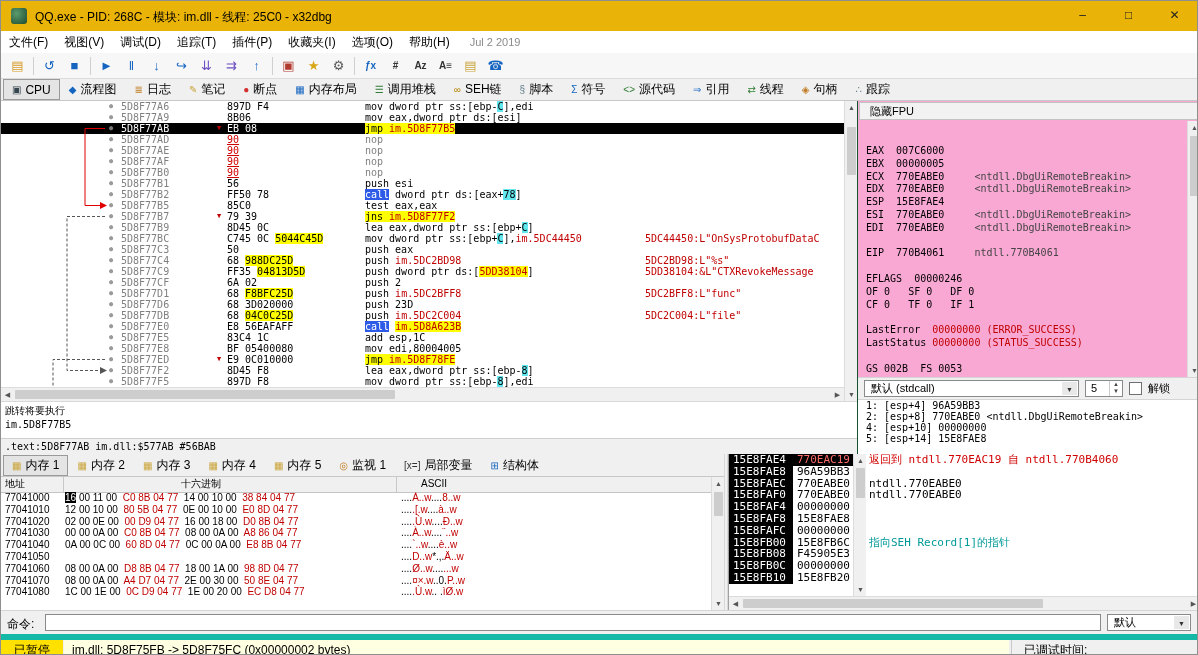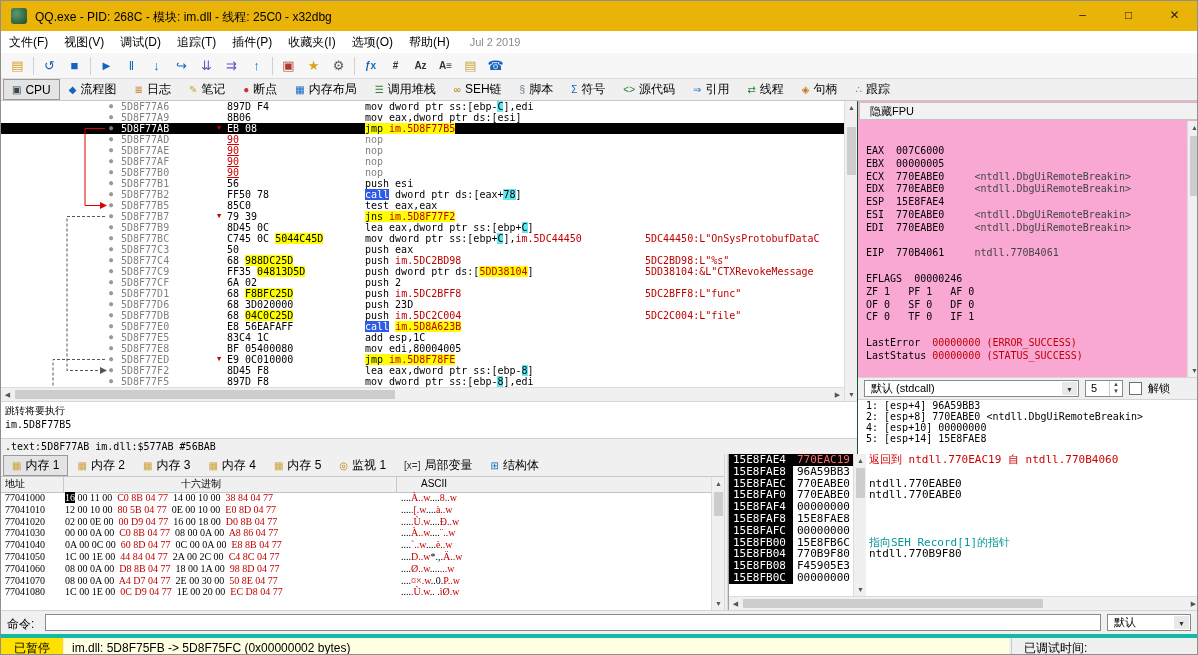--- a/index.html
+++ b/index.html
@@ -88,21 +88,21 @@
   .aline{height:11px;line-height:11px;font-family:"DejaVu Sans Mono",monospace;font-size:10px;white-space:pre;}
 
   
   #bottom{position:absolute;left:0;top:453px;width:100%;height:156px;}
   #bl-pane{position:absolute;left:0;top:0;width:727px;height:156px;}
   #bottom-tabs{position:absolute;left:0;top:0;width:100%;height:23px;background:#f0f0f0;border-bottom:1px solid #c8c8c8;display:flex;align-items:center;padding-left:2px;box-sizing:border-box;}
   #dump{position:absolute;left:0;top:23px;width:710px;height:133px;background:#fff;}
   #dump-header{position:absolute;left:0;top:0;width:100%;height:15px;background:#f0f0f0;border-bottom:1px solid #c4c4c4;font-size:10px;line-height:14px;}
   .dh-sep{position:absolute;top:0;width:1px;height:15px;background:#c8c8c8;}
   #dump-rows{position:absolute;left:0;top:15px;width:100%;height:118px;overflow:hidden;}
-  .mrow{position:relative;height:11.8px;line-height:11.8px;font-family:Liberation Serif, serif;font-size:10px;white-space:pre;}
+  .mrow{position:relative;height:11.8px;line-height:11.8px;font-family:Liberation Sans, sans-serif;font-size:10px;white-space:pre;}
   .m-addr{position:absolute;left:4px;color:#000;}
   .m-hex{position:absolute;left:64px;}
   .m-ascii{position:absolute;left:400px;}
   .mk{color:#000}.mr{color:#c00000}.msel{background:#000;color:#fff}
   #dump-vscroll{left:710px;top:23px;height:133px;}
   #splitter2{position:absolute;left:723px;top:0;width:4px;height:156px;background:#f0f0f0;border-left:1px solid #d8d8d8;border-right:1px solid #d8d8d8;box-sizing:border-box;}
 
   #stack-pane{position:absolute;left:727px;top:0;width:471px;height:156px;background:#fff;border-left:1px solid #a0a0a0;box-sizing:border-box;}
   #stack-rows{position:absolute;left:0;top:0;width:100%;height:142px;overflow:hidden;}
   .srow{position:relative;height:11.8px;line-height:11.8px;font-family:"DejaVu Sans Mono",monospace;font-size:11px;white-space:pre;}
@@ -114,21 +114,21 @@
   #stack-vstrip{left:124px;top:0;height:142px;}
   #stack-hscroll{left:0;top:142px;width:471px;}
 
   
   #cmdbar{position:absolute;left:0;top:609px;width:100%;height:24px;background:#f0f0f0;border-top:1px solid #d5d5d5;box-sizing:border-box;}
   #cmd-label{position:absolute;left:6px;top:5px;font-size:12px;}
   #cmd-input{position:absolute;left:44px;top:3px;width:1056px;height:17px;border:1px solid #8a8a8a;background:#fff;box-sizing:border-box;font-size:11px;font-family:"DejaVu Sans Mono",monospace;}
   #cmd-combo{position:absolute;right:6px;top:3px;width:84px;box-sizing:border-box;}
 
   
-  #statusbar{position:absolute;left:0;top:633px;width:100%;height:21px;background:#f0f0f0;border-top:4px solid #14b8a6;box-sizing:border-box;font-size:12px;}
+  #statusbar{position:absolute;left:0;top:633px;width:100%;height:21px;background:#f0f0f0;border-top:6px solid #14b8a6;box-sizing:border-box;font-size:12px;}
   #status-state{position:absolute;left:0;top:0;width:62px;height:100%;background:#ffe100;text-align:center;line-height:20px;}
   #status-msg{position:absolute;left:63px;top:0;width:945px;height:100%;background:#ffffe1;line-height:20px;padding-left:8px;box-sizing:border-box;white-space:nowrap;overflow:hidden;}
   #status-right{position:absolute;left:1010px;right:0;top:0;height:100%;border-left:1px solid #c8c8c8;line-height:20px;padding-left:12px;}
 </style>
 </head>
 <body>
 
 <div id="win">
 
   <div id="titlebar">
@@ -340,27 +340,27 @@
           <div class="rline"><span class="rk">EBX  00000005</span></div>
           <div class="rline"><span class="rk">ECX  770EABE0</span><span class="rc">     &lt;ntdll.DbgUiRemoteBreakin&gt;</span></div>
           <div class="rline"><span class="rk">EDX  770EABE0</span><span class="rc">     &lt;ntdll.DbgUiRemoteBreakin&gt;</span></div>
           <div class="rline"><span class="rk">ESP  15E8FAE4</span></div>
           <div class="rline"><span class="rk">ESI  770EABE0</span><span class="rc">     &lt;ntdll.DbgUiRemoteBreakin&gt;</span></div>
           <div class="rline"><span class="rk">EDI  770EABE0</span><span class="rc">     &lt;ntdll.DbgUiRemoteBreakin&gt;</span></div>
           <div class="rline">&nbsp;</div>
           <div class="rline"><span class="rk">EIP  770B4061</span><span class="rc">     ntdll.770B4061</span></div>
           <div class="rline">&nbsp;</div>
           <div class="rline"><span class="rk">EFLAGS  00000246</span></div>
-          <div class="rline"><span class="rk">ZF 1   PF 1   AF 0</span></div>
           <div class="rline"><span class="rk">OF 0   SF 0   DF 0</span></div>
           <div class="rline"><span class="rk">CF 0   TF 0   IF 1</span></div>
           <div class="rline">&nbsp;</div>
           <div class="rline"><span class="rk">LastError  </span><span class="rr">00000000 (ERROR_SUCCESS)</span></div>
           <div class="rline"><span class="rk">LastStatus </span><span class="rr">00000000 (STATUS_SUCCESS)</span></div>
           <div class="rline">&nbsp;</div>
+          <div class="rline"><span class="rk">GS 002B  FS 0053</span></div>
         </div>
       <div id="regs-vscroll" class="vscroll">
         <div class="scr-arr" style="top:0">▲</div>
         <div class="scr-thumb" style="left:2px;top:15px;width:9px;height:60px"></div>
         <div class="scr-arr" style="bottom:0">▼</div>
       </div>
       <div id="convrow">
         <div id="conv-combo" class="combo">
           <span>默认 (stdcall)</span>
           <span class="arr">▼</span>
@@ -424,21 +424,21 @@
           <span style="position:absolute;left:420px">ASCII</span>
           <span class="dh-sep" style="left:62px"></span>
           <span class="dh-sep" style="left:395px"></span>
         </div>
         <div id="dump-rows">
             <div class="mrow"><span class="m-addr">77041000</span><span class="m-hex"><span class="msel">16</span><span class="mk"> 00 11 00  </span><span class="mr">C0 8B 04 77</span><span class="mk">  14 00 10 00  </span><span class="mr">38 84 04 77</span></span><span class="m-ascii"><span class="mk">....</span><span class="mr">À..w</span><span class="mk">....</span><span class="mr">8..w</span></span></div>
             <div class="mrow"><span class="m-addr">77041010</span><span class="m-hex"><span class="mk">12 00 10 00  </span><span class="mr">80 5B 04 77</span><span class="mk">  0E 00 10 00  </span><span class="mr">E0 8D 04 77</span></span><span class="m-ascii"><span class="mk">....</span><span class="mr">.[.w</span><span class="mk">....</span><span class="mr">à..w</span></span></div>
             <div class="mrow"><span class="m-addr">77041020</span><span class="m-hex"><span class="mk">02 00 0E 00  </span><span class="mr">00 D9 04 77</span><span class="mk">  16 00 18 00  </span><span class="mr">D0 8B 04 77</span></span><span class="m-ascii"><span class="mk">....</span><span class="mr">.Ù.w</span><span class="mk">....</span><span class="mr">Ð..w</span></span></div>
             <div class="mrow"><span class="m-addr">77041030</span><span class="m-hex"><span class="mk">00 00 0A 00  </span><span class="mr">C0 8B 04 77</span><span class="mk">  08 00 0A 00  </span><span class="mr">A8 86 04 77</span></span><span class="m-ascii"><span class="mk">....</span><span class="mr">À..w</span><span class="mk">....</span><span class="mr">¨..w</span></span></div>
             <div class="mrow"><span class="m-addr">77041040</span><span class="m-hex"><span class="mk">0A 00 0C 00  </span><span class="mr">60 8D 04 77</span><span class="mk">  0C 00 0A 00  </span><span class="mr">E8 8B 04 77</span></span><span class="m-ascii"><span class="mk">....</span><span class="mr">`..w</span><span class="mk">....</span><span class="mr">è..w</span></span></div>
-            <div class="mrow"><span class="m-addr">77041050</span><span class="m-hex"><span class="mk">1C 00 1E 00  </span><span class="mr">44 84 04 77</span><span class="mk">  2A 00 2C 00  </span><span class="mr">C4 8C 04 77</span></span><span class="m-ascii"><span class="mk">....</span><span class="mr">D..w</span><span class="mk">*.,.</span><span class="mr">Ä..w</span></span></div>
+            <div class="mrow"><span class="m-addr">77041050</span><span class="m-ascii"><span class="mk">....</span><span class="mr">D..w</span><span class="mk">*.,.</span><span class="mr">Ä..w</span></span></div>
             <div class="mrow"><span class="m-addr">77041060</span><span class="m-hex"><span class="mk">08 00 0A 00  </span><span class="mr">D8 8B 04 77</span><span class="mk">  18 00 1A 00  </span><span class="mr">98 8D 04 77</span></span><span class="m-ascii"><span class="mk">....</span><span class="mr">Ø..w</span><span class="mk">....</span><span class="mr">...w</span></span></div>
             <div class="mrow"><span class="m-addr">77041070</span><span class="m-hex"><span class="mk">08 00 0A 00  </span><span class="mr">A4 D7 04 77</span><span class="mk">  2E 00 30 00  </span><span class="mr">50 8E 04 77</span></span><span class="m-ascii"><span class="mk">....</span><span class="mr">¤×.w</span><span class="mk">..0.</span><span class="mr">P..w</span></span></div>
             <div class="mrow"><span class="m-addr">77041080</span><span class="m-hex"><span class="mk">1C 00 1E 00  </span><span class="mr">0C D9 04 77</span><span class="mk">  1E 00 20 00  </span><span class="mr">EC D8 04 77</span></span><span class="m-ascii"><span class="mk">....</span><span class="mr">.Ù.w</span><span class="mk">.. .</span><span class="mr">ìØ.w</span></span></div>
           </div>
       </div>
       <div id="dump-vscroll" class="vscroll">
         <div class="scr-arr" style="top:0">▲</div>
         <div class="scr-thumb" style="left:2px;top:15px;width:9px;height:24px"></div>
         <div class="scr-arr" style="bottom:0">▼</div>
       </div>
@@ -447,23 +447,23 @@
     <div id="stack-pane">
       <div id="stack-rows">
           <div class="srow"><span class="s-addr">15E8FAE4</span><span class="s-val vsel">770EAC19</span><span class="s-cmt sred">返回到 ntdll.770EAC19 自 ntdll.770B4060</span></div>
           <div class="srow"><span class="s-addr">15E8FAE8</span><span class="s-val">96A59BB3</span></div>
           <div class="srow"><span class="s-addr">15E8FAEC</span><span class="s-val">770EABE0</span><span class="s-cmt">ntdll.770EABE0</span></div>
           <div class="srow"><span class="s-addr">15E8FAF0</span><span class="s-val">770EABE0</span><span class="s-cmt">ntdll.770EABE0</span></div>
           <div class="srow"><span class="s-addr">15E8FAF4</span><span class="s-val">00000000</span></div>
           <div class="srow"><span class="s-addr">15E8FAF8</span><span class="s-val">15E8FAE8</span></div>
           <div class="srow"><span class="s-addr">15E8FAFC</span><span class="s-val">00000000</span></div>
           <div class="srow"><span class="s-addr">15E8FB00</span><span class="s-val">15E8FB6C</span><span class="s-cmt scyan">指向SEH_Record[1]的指针</span></div>
-          <div class="srow"><span class="s-addr">15E8FB04</span><span class="s-val">770B9F80</span><span class="s-cmt">ntdll.770B9F80</span></div>
           <div class="srow"><span class="s-addr">15E8FB08</span><span class="s-val">F45905E3</span></div>
           <div class="srow"><span class="s-addr">15E8FB0C</span><span class="s-val">00000000</span></div>
+          <div class="srow"><span class="s-addr">15E8FB10</span><span class="s-val">15E8FB20</span></div>
         </div>
       <div id="stack-vstrip" class="vscroll">
         <div class="scr-arr" style="top:0">▲</div>
         <div class="scr-thumb" style="left:2px;top:14px;width:9px;height:30px"></div>
         <div class="scr-arr" style="bottom:0">▼</div>
       </div>
       <div id="stack-hscroll" class="hscroll">
         <div class="scr-arr" style="left:0">◀</div>
         <div class="scr-thumb" style="left:14px;top:2px;width:300px;height:9px"></div>
         <div class="scr-arr" style="right:0">▶</div>

